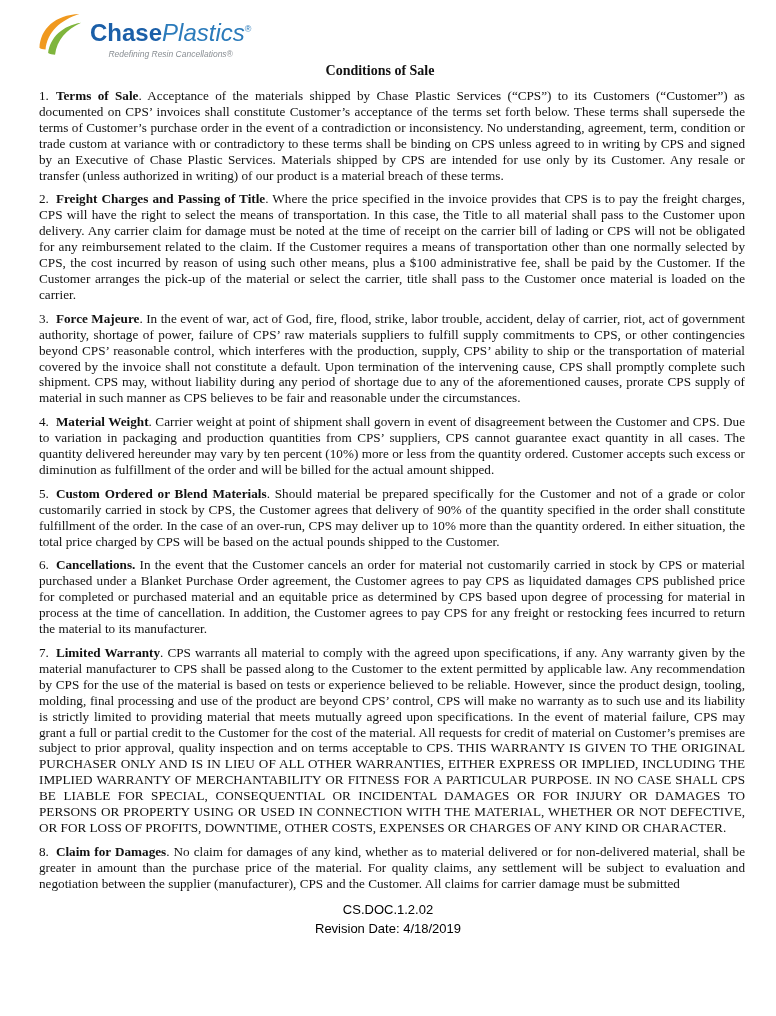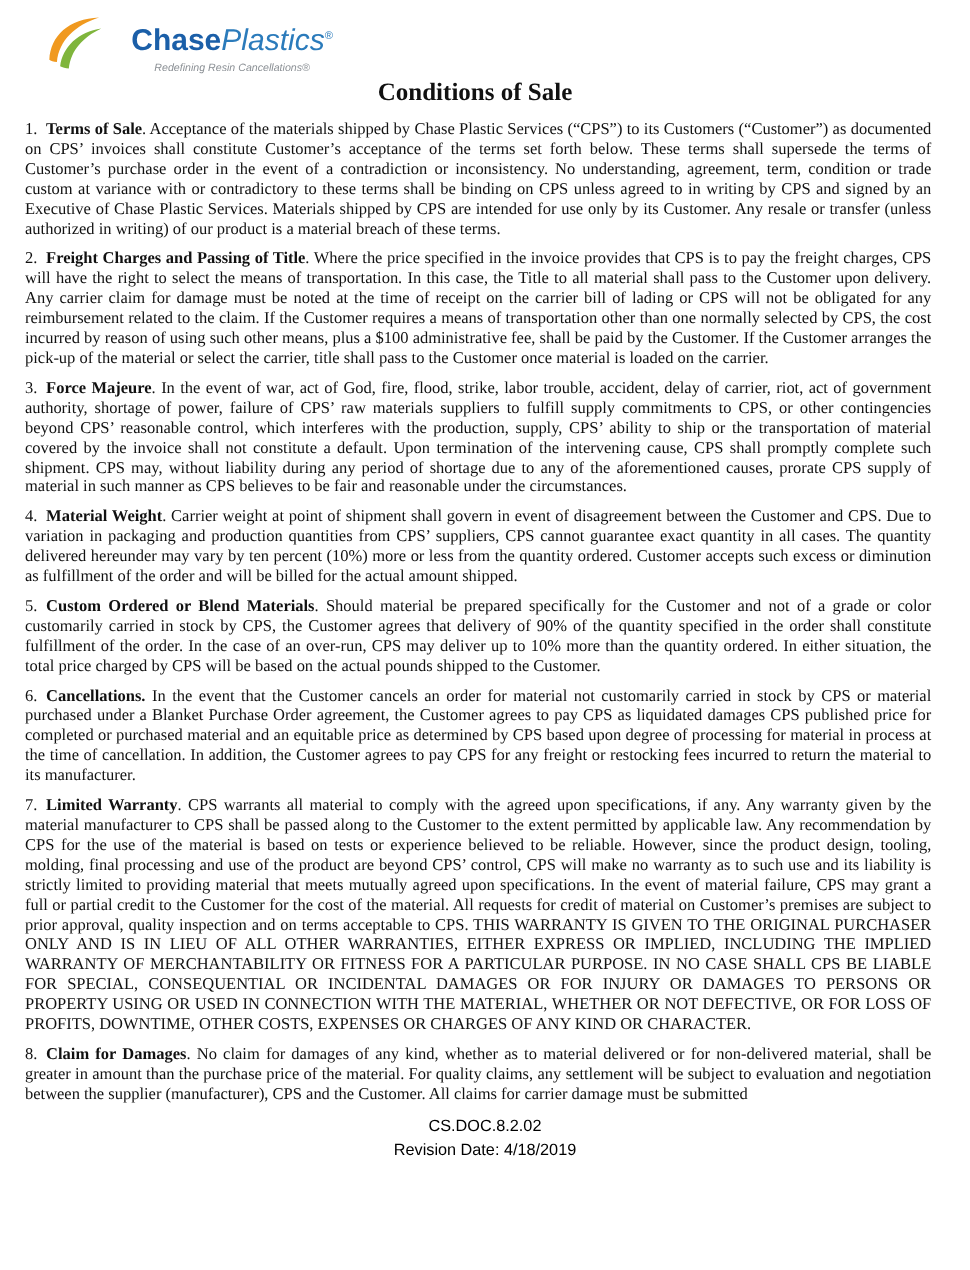--- a/index.html
+++ b/index.html
@@ -17,21 +17,21 @@
     font-family: "Liberation Serif", serif;
     color: #111111;
   }
   
   .header {
     padding: 9px 30px 0 36px;
   }
   .logo {
     display: flex;
     align-items: flex-start;
-    gap: 17px;
+    gap: 2px;
     width: 215px;
   }
   .swoosh {
     width: 52px;
     height: 46px;
     flex: 0 0 auto;
     margin-top: 2px;
   }
   .logo-textblock {
     display: flex;
@@ -61,28 +61,28 @@
   .tagline {
     font-family: "Liberation Sans", sans-serif;
     font-style: italic;
     font-size: 8.5px;
     color: #8a8f94;
     margin-top: 4px;
     white-space: nowrap;
   }
   
   .doc-title {
-    font-size: 20px;
+    font-size: 14px;
     font-weight: bold;
     text-align: center;
     margin: 4px 16px 9px 0;
   }
   
   .terms {
-    padding: 0 31px 0 20px;
+    padding: 0 31px 0 39px;
   }
   .para {
     font-size: 13.2px;
     line-height: 15.9px;
     text-align: justify;
     margin: 0 0 8px 0;
   }
   .para-number {
     font-weight: normal;
     margin-right: 7px;
@@ -127,17 +127,17 @@
       <p class="para"><span class="para-number">2.</span><span class="para-heading">Freight Charges and Passing of Title</span><span class="para-body">. Where the price specified in the invoice provides that CPS is to pay the freight charges, CPS will have the right to select the means of transportation. In this case, the Title to all material shall pass to the Customer upon delivery. Any carrier claim for damage must be noted at the time of receipt on the carrier bill of lading or CPS will not be obligated for any reimbursement related to the claim. If the Customer requires a means of transportation other than one normally selected by CPS, the cost incurred by reason of using such other means, plus a $100 administrative fee, shall be paid by the Customer. If the Customer arranges the pick-up of the material or select the carrier, title shall pass to the Customer once material is loaded on the carrier.</span></p>
       <p class="para"><span class="para-number">3.</span><span class="para-heading">Force Majeure</span><span class="para-body">. In the event of war, act of God, fire, flood, strike, labor trouble, accident, delay of carrier, riot, act of government authority, shortage of power, failure of CPS’ raw materials suppliers to fulfill supply commitments to CPS, or other contingencies beyond CPS’ reasonable control, which interferes with the production, supply, CPS’ ability to ship or the transportation of material covered by the invoice shall not constitute a default. Upon termination of the intervening cause, CPS shall promptly complete such shipment. CPS may, without liability during any period of shortage due to any of the aforementioned causes, prorate CPS supply of material in such manner as CPS believes to be fair and reasonable under the circumstances.</span></p>
       <p class="para"><span class="para-number">4.</span><span class="para-heading">Material Weight</span><span class="para-body">. Carrier weight at point of shipment shall govern in event of disagreement between the Customer and CPS. Due to variation in packaging and production quantities from CPS’ suppliers, CPS cannot guarantee exact quantity in all cases. The quantity delivered hereunder may vary by ten percent (10%) more or less from the quantity ordered. Customer accepts such excess or diminution as fulfillment of the order and will be billed for the actual amount shipped.</span></p>
       <p class="para"><span class="para-number">5.</span><span class="para-heading">Custom Ordered or Blend Materials</span><span class="para-body">. Should material be prepared specifically for the Customer and not of a grade or color customarily carried in stock by CPS, the Customer agrees that delivery of 90% of the quantity specified in the order shall constitute fulfillment of the order. In the case of an over-run, CPS may deliver up to 10% more than the quantity ordered. In either situation, the total price charged by CPS will be based on the actual pounds shipped to the Customer.</span></p>
       <p class="para"><span class="para-number">6.</span><span class="para-heading">Cancellations.</span><span class="para-body"> In the event that the Customer cancels an order for material not customarily carried in stock by CPS or material purchased under a Blanket Purchase Order agreement, the Customer agrees to pay CPS as liquidated damages CPS published price for completed or purchased material and an equitable price as determined by CPS based upon degree of processing for material in process at the time of cancellation. In addition, the Customer agrees to pay CPS for any freight or restocking fees incurred to return the material to its manufacturer.</span></p>
       <p class="para"><span class="para-number">7.</span><span class="para-heading">Limited Warranty</span><span class="para-body">. CPS warrants all material to comply with the agreed upon specifications, if any. Any warranty given by the material manufacturer to CPS shall be passed along to the Customer to the extent permitted by applicable law. Any recommendation by CPS for the use of the material is based on tests or experience believed to be reliable. However, since the product design, tooling, molding, final processing and use of the product are beyond CPS’ control, CPS will make no warranty as to such use and its liability is strictly limited to providing material that meets mutually agreed upon specifications. In the event of material failure, CPS may grant a full or partial credit to the Customer for the cost of the material. All requests for credit of material on Customer’s premises are subject to prior approval, quality inspection and on terms acceptable to CPS. THIS WARRANTY IS GIVEN TO THE ORIGINAL PURCHASER ONLY AND IS IN LIEU OF ALL OTHER WARRANTIES, EITHER EXPRESS OR IMPLIED, INCLUDING THE IMPLIED WARRANTY OF MERCHANTABILITY OR FITNESS FOR A PARTICULAR PURPOSE. IN NO CASE SHALL CPS BE LIABLE FOR SPECIAL, CONSEQUENTIAL OR INCIDENTAL DAMAGES OR FOR INJURY OR DAMAGES TO PERSONS OR PROPERTY USING OR USED IN CONNECTION WITH THE MATERIAL, WHETHER OR NOT DEFECTIVE, OR FOR LOSS OF PROFITS, DOWNTIME, OTHER COSTS, EXPENSES OR CHARGES OF ANY KIND OR CHARACTER.</span></p>
       <p class="para"><span class="para-number">8.</span><span class="para-heading">Claim for Damages</span><span class="para-body">. No claim for damages of any kind, whether as to material delivered or for non-delivered material, shall be greater in amount than the purchase price of the material. For quality claims, any settlement will be subject to evaluation and negotiation between the supplier (manufacturer), CPS and the Customer. All claims for carrier damage must be submitted</span></p>
     </div>
 
   <div class="footer">
-    <div>CS.DOC.8.2.02</div>
+    <div>CS.DOC.1.2.02</div>
     <div>Revision Date: 4/18/2019</div>
   </div>
 
 </div>
 
 </body></html>

